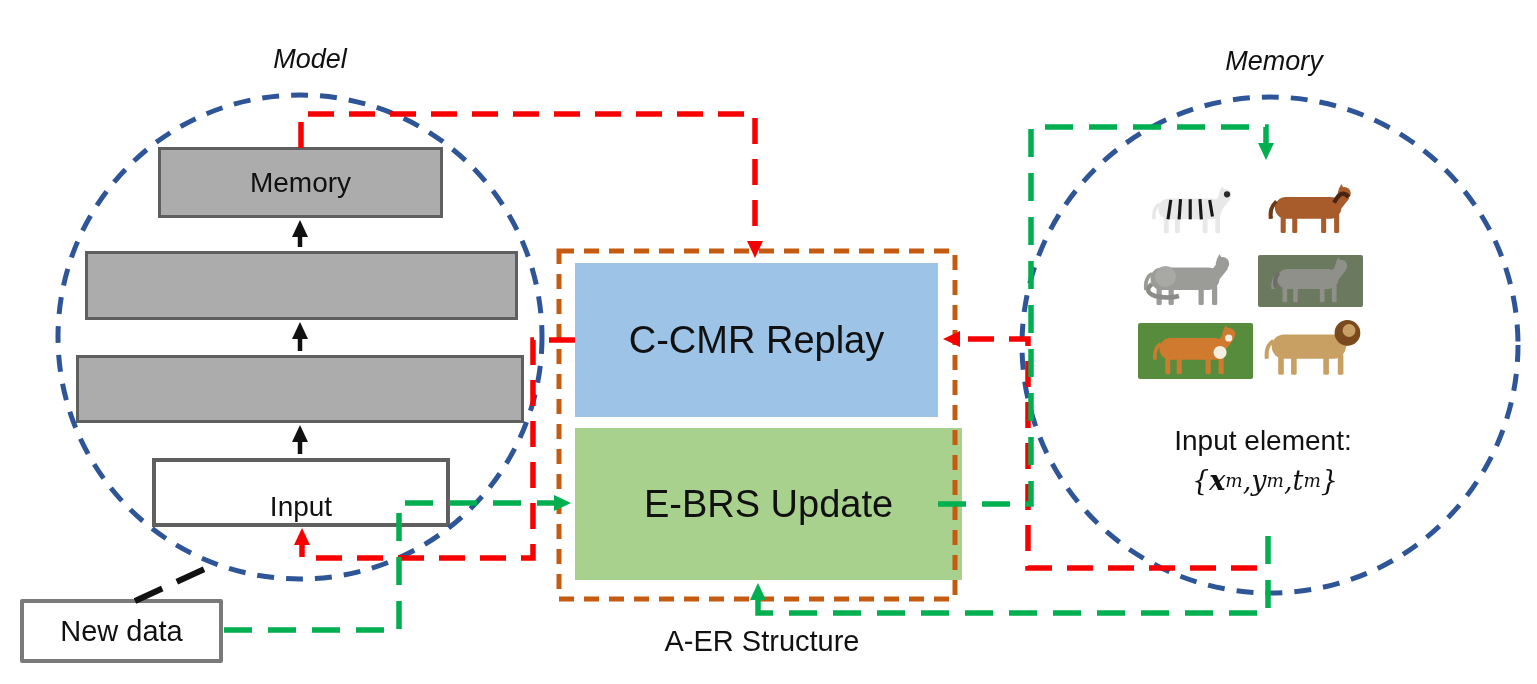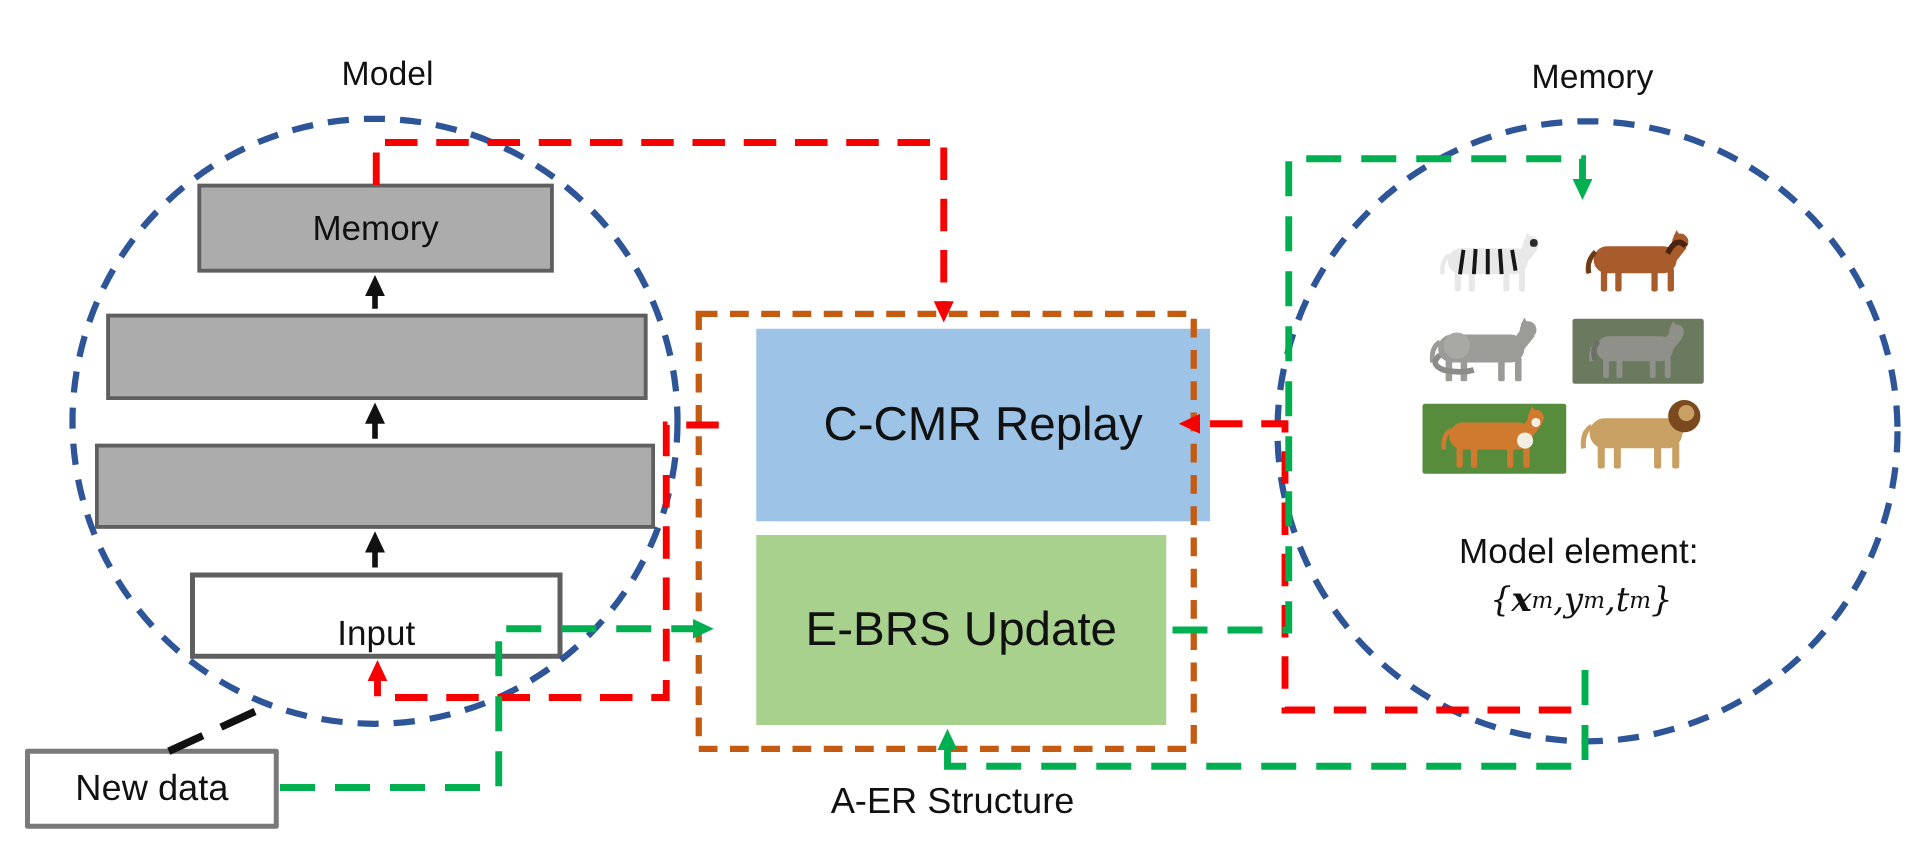--- a/index.html
+++ b/index.html
@@ -7,23 +7,23 @@
     --box_blue:#9dc3e6; --box_green:#a9d18e; --gray_fill:#acacac; --gray_border:#5f5f5f;
     --newdata_border:#7a7a7a; --text:#111111; --white:#ffffff;
   }
   html,body{margin:0;padding:0;background:#ffffff;}
   #canvas{position:relative;width:1537px;height:684px;background:#ffffff;overflow:hidden;
           font-family:"Liberation Sans", sans-serif;color:var(--text);}
   .abs{position:absolute;}
   .label{display:flex;align-items:center;justify-content:center;text-align:center;}
   .graybox{background:var(--gray_fill);border:3px solid var(--gray_border);box-sizing:border-box;z-index:2;}
   .whitebox{background:var(--white);border:4px solid var(--gray_border);box-sizing:border-box;z-index:2;align-items:flex-end;}
-  .title{font-size:27px;}
+  .title{font-size:27px;font-style:italic;}
   .boxtext{font-size:28px;}
-  .aerbox{box-sizing:border-box;z-index:2;margin-left:30px;}
+  .aerbox{box-sizing:border-box;z-index:2;}
   .aertext{font-size:38px;}
   #aer-caption{font-size:29px;}
   #newdata{background:var(--white);border:4px solid var(--newdata_border);border-radius:2px;
            box-sizing:border-box;z-index:2;font-size:29px;}
   #mem-element-label{font-size:28px;}
   #mem-element-math{font-size:27px;font-family:"DejaVu Serif", serif;font-style:italic;}
   #mem-element-math sub{font-size:0.68em;}
   #mem-element-math .bold{font-weight:bold;}
   #lines{position:absolute;left:0;top:0;z-index:10;pointer-events:none;}
   .animal{position:absolute;z-index:3;display:flex;align-items:center;justify-content:center;}
@@ -48,26 +48,26 @@
     <span>Input</span>
   </div>
 
   <div id="newdata" class="abs label" style="left:20px;top:599px;width:203px;height:64px;">
     <span>New data</span>
   </div>
 
   <div class="abs label aerbox aertext" style="left:575px;top:263px;width:363px;height:154px;background:var(--box_blue);">
     <span>C-CMR Replay</span>
   </div>
-  <div class="abs label aerbox aertext" style="left:575px;top:428px;width:328px;height:152px;background:var(--box_green);">
+  <div class="abs label aerbox aertext" style="left:575px;top:428px;width:387px;height:152px;background:var(--box_green);">
     <span>E-BRS Update</span>
   </div>
   <div id="aer-caption" class="abs label" style="left:600px;top:620px;width:324px;height:42px;">A-ER Structure</div>
 
-  <div id="mem-element-label" class="abs label" style="left:1118px;top:424px;width:290px;height:34px;font-family:'Liberation Sans',sans-serif;font-style:normal;">Model element:</div>
+  <div id="mem-element-label" class="abs label" style="left:1118px;top:424px;width:290px;height:34px;font-family:'Liberation Sans',sans-serif;font-style:normal;">Input element:</div>
   <div id="mem-element-math" class="abs label" style="left:1140px;top:460px;width:250px;height:40px;">
     <span>{</span>
       <span class="bold">x</span>
       <sub>m</sub>
       <span>, </span>
       <span>y</span>
       <sub>m</sub>
       <span>, </span>
       <span>t</span>
       <sub>m</sub>

